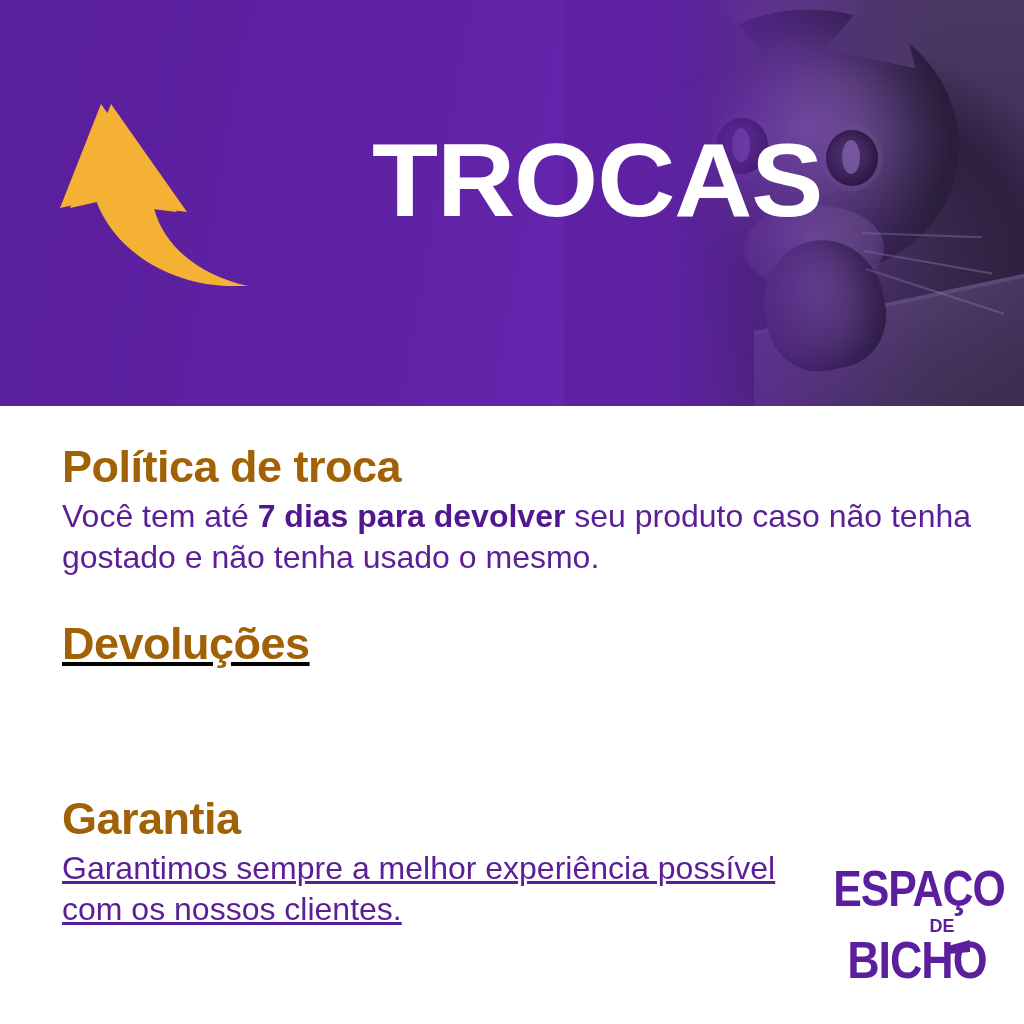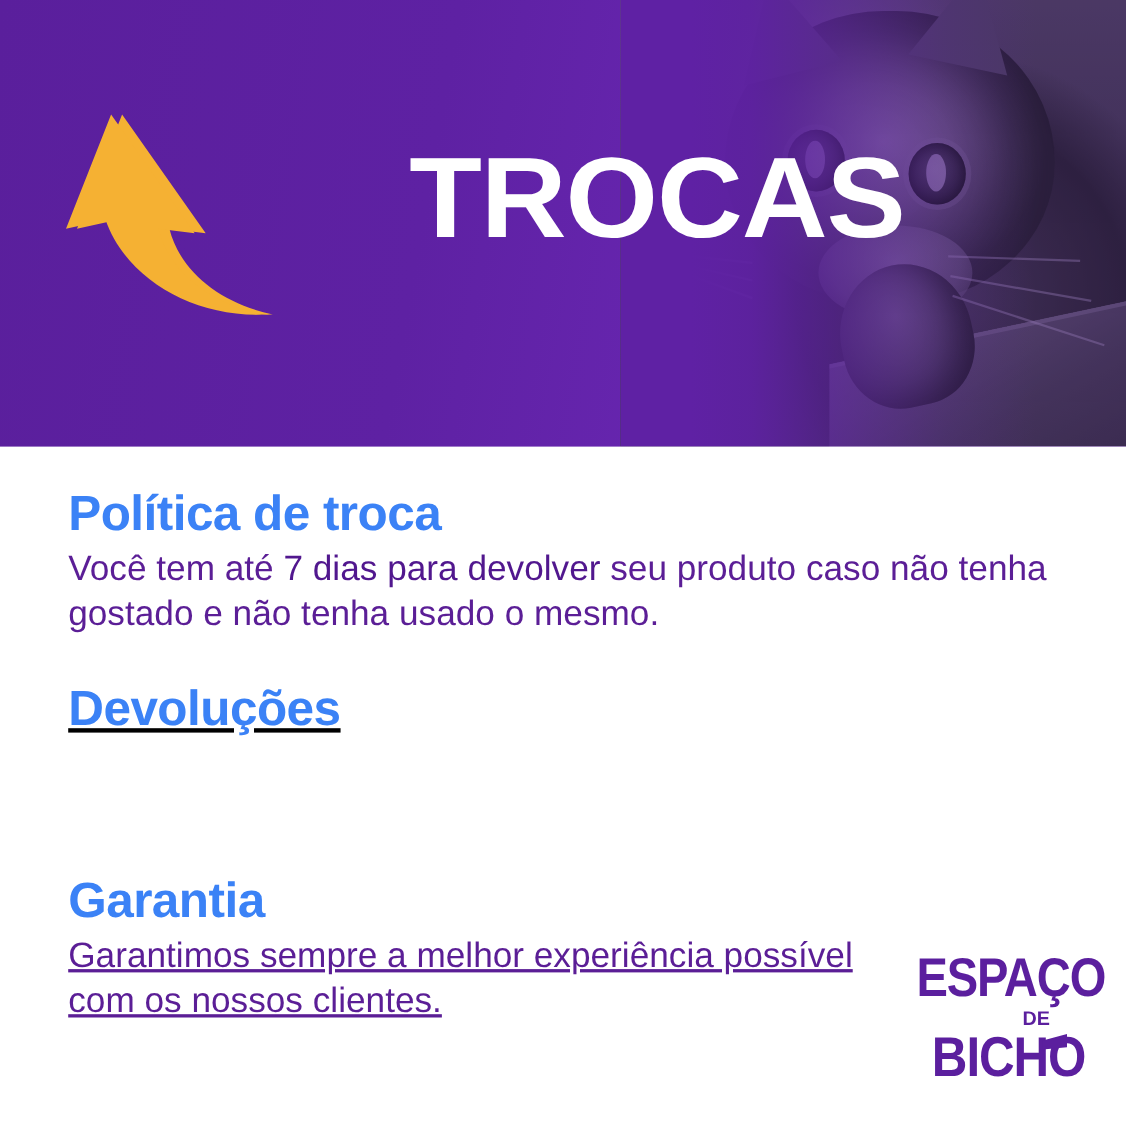--- a/index.html
+++ b/index.html
@@ -183,36 +183,36 @@
     height: 618px;
     background: #ffffff;
   }
 
   .section { position: absolute; left: 62px; }
   .section-title {
     font-family: "Liberation Sans", sans-serif;
     font-weight: 700;
     font-size: 45px;
     line-height: 1.02;
-    color: #3b82f6;
+    color: #a16207;
     letter-spacing: -0.5px;
     margin: 0 0 6px 0;
     white-space: nowrap;
   }
   .section-body {
     font-family: "Liberation Sans", sans-serif;
     font-weight: 400;
     font-size: 32px;
     line-height: 1.28;
     color: #5B1E96;
     margin: 0;
     max-width: 910px;
   }
   .section-body b {
-    font-weight: 400;
+    font-weight: 700;
     color: #51178E;
   }
 
   #sec-policy  { top: 38px; }
   #sec-returns { top: 215px; text-decoration: underline; }
   #sec-warranty{ top: 390px; }
   #sec-warranty .section-body { max-width: 730px; text-decoration: underline; }
 
   
   .brand-logo {

